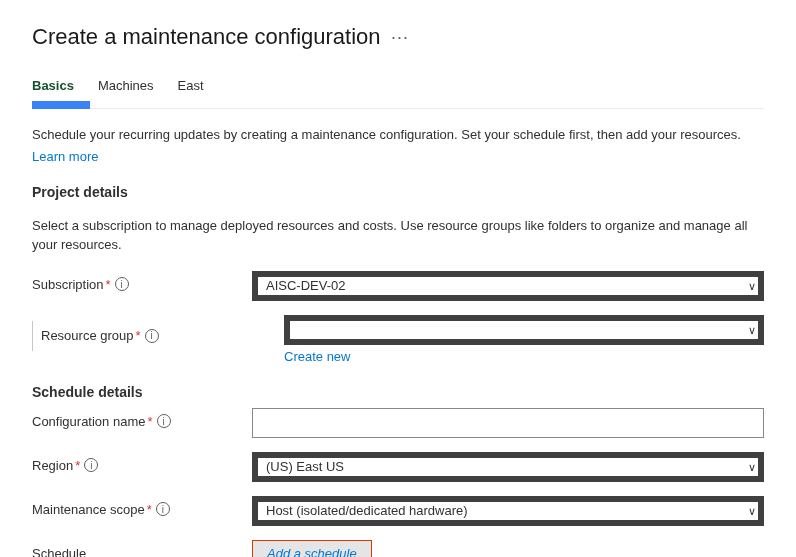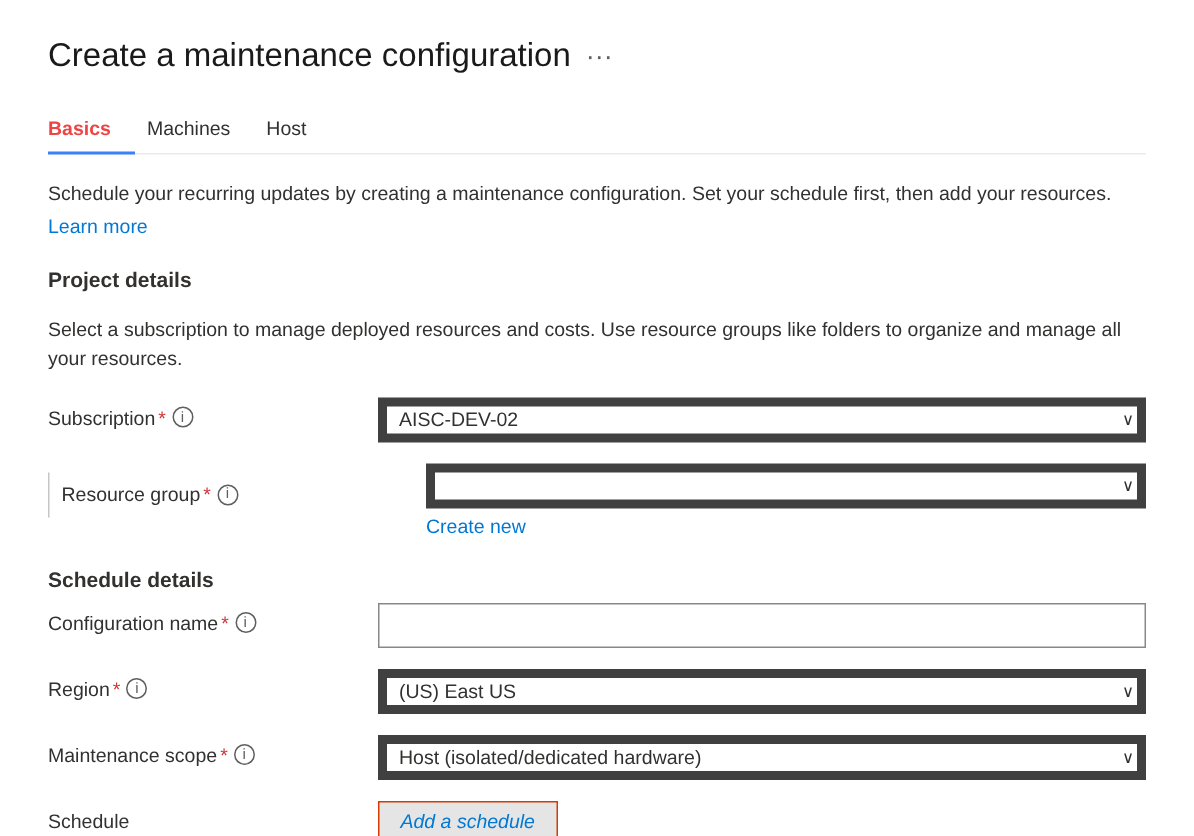--- a/index.html
+++ b/index.html
@@ -37,22 +37,22 @@
       padding: 8px 16px 8px 0;
       margin-right: 8px;
       font-size: 13px;
       color: #323130;
       cursor: pointer;
       text-decoration: none;
       border-bottom: 2px solid transparent;
       margin-bottom: -1px;
     }
     .tab.active {
-      color: #ef4444;
-      border-bottom: 2px solid #3b82f6;
+      color: #14532d;
+      border-bottom: 8px solid #3b82f6;
       font-weight: 600;
     }
     .description {
       font-size: 13px;
       color: #323130;
       margin-bottom: 4px;
       line-height: 1.5;
     }
     .learn-more {
       color: #0078d4;
@@ -207,21 +207,21 @@
 
 <div class="page-title-row">
   <h1 class="page-title">Create a maintenance configuration</h1>
   <span class="ellipsis-icon">···</span>
 </div>
 
 
 <div class="tabs-row">
   <a class="tab active">Basics</a>
   <a class="tab">Machines</a>
-  <a class="tab">Host</a>
+  <a class="tab">East</a>
 </div>
 
 
 <p class="description">Schedule your recurring updates by creating a maintenance configuration. Set your schedule first, then add your resources.</p>
 <a class="learn-more">Learn more</a>
 
 
 <div class="section-title">Project details</div>
 <p class="section-desc">Select a subscription to manage deployed resources and costs. Use resource groups like folders to organize and manage all your resources.</p>
 

